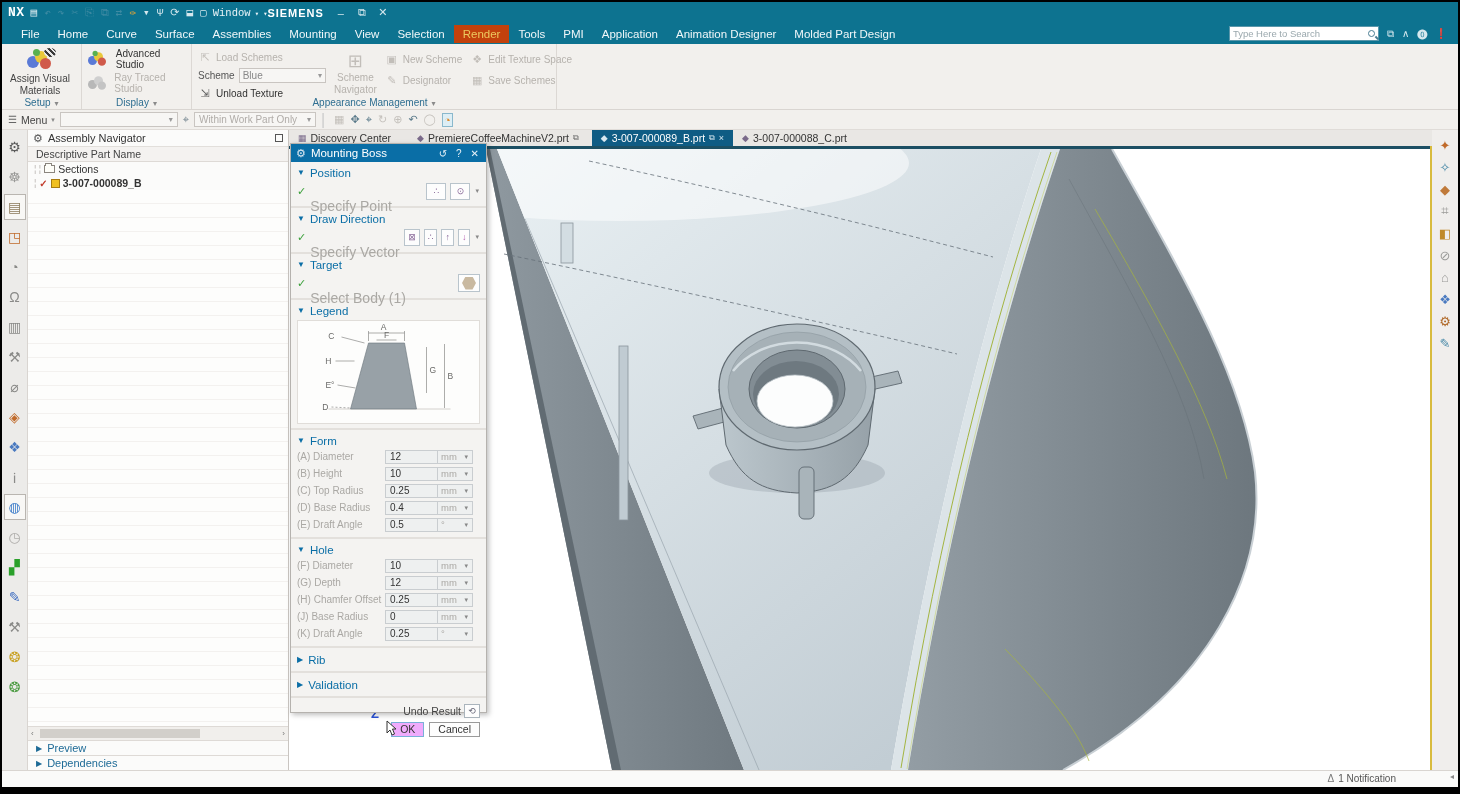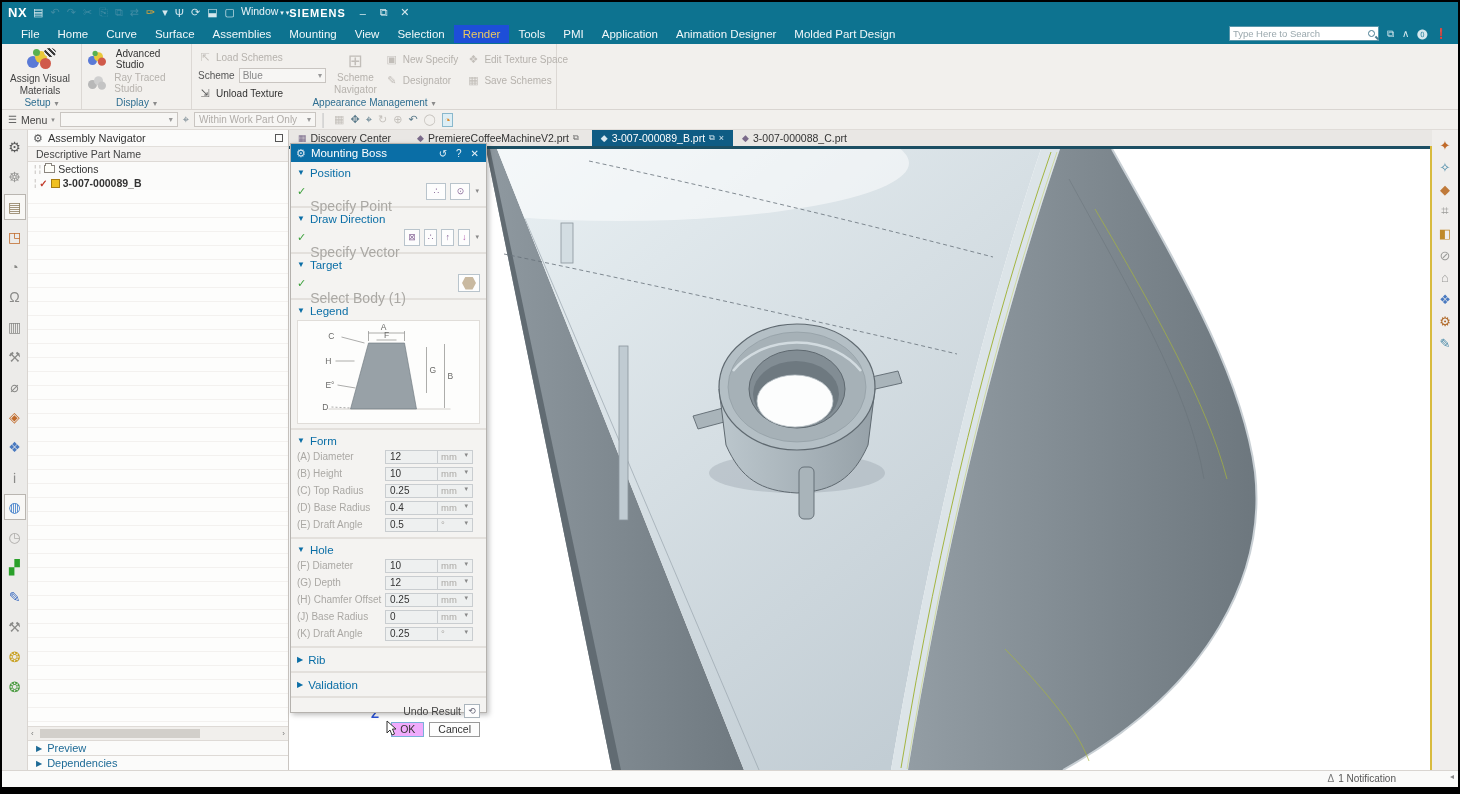--- a/index.html
+++ b/index.html
@@ -4,37 +4,37 @@
 <style>
   * { margin:0; padding:0; box-sizing:border-box; }
   html,body { width:1460px; height:794px; overflow:hidden;
     font-family:"Liberation Sans", sans-serif; background:#000; }
   .abs { position:absolute; }
   #frame { position:absolute; inset:0; background:#000; }
 
   
   .titlebar { left:2px; top:2px; right:2px; height:21px; background:#0d7390;
     display:flex; align-items:center; color:#eef6f8; font-size:11px; }
-  .tb-left { display:flex; gap:6px; padding-left:6px; flex:0 0 auto; }
+  .tb-left { display:flex; align-items:center; gap:6px; padding-left:6px; flex:0 0 auto;font-family:Liberation Mono, monospace; }
   .nx-logo { font-weight:bold; font-size:13px; color:#fff; letter-spacing:.5px; }
   .qat { display:flex; align-items:center; gap:7px; }
   .qat span { font-size:11px; color:#d6e8ee; }
   .qat span.muted { color:#3f8ba3; }
   .qat span.accent { color:#f0a830; }
   .tb-center { flex:1; text-align:center; font-size:11px; color:#eaf4f8; }
   .tb-right { display:flex; align-items:center; gap:10px; padding-right:8px; }
   .brand { font-weight:bold; font-size:11px; letter-spacing:1px; color:#fff; }
   .winbtn { font-size:11px; color:#dfeef3; width:14px; text-align:center; }
 
   
   .menubar { left:2px; top:23px; right:2px; height:21px; background:#0d7390;
     display:flex; align-items:center; }
   .menu-items { display:flex; align-items:center; padding-left:10px; gap:0; flex:1; }
   .menu-item { color:#f0f7f9; font-size:11.5px; padding:3px 9px; white-space:nowrap; }
-  .menu-item.gold { color:#ecc95f; background:#1d4ed8; }
+  .menu-item.gold { color:#ecc95f; background:#c2410c; }
   .menu-right { display:flex; align-items:center; gap:8px; padding-right:10px; }
   .searchbox { width:150px; height:15px; background:#fff; border:1px solid #5append;
     border:1px solid #5a97ab; display:flex; align-items:center; padding:0 3px; }
   .searchbox input { flex:1; border:none; outline:none; font-size:9.5px; color:#333;
     font-family:"Liberation Sans", sans-serif; background:transparent; }
   .searchbox input::placeholder { color:#9aa8ad; }
   .mag { width:7px; height:7px; border:1.5px solid #4a7d92; border-radius:50%; position:relative; }
   .mag::after { content:""; position:absolute; left:6px; top:6px; width:4px; height:1.5px;
     background:#4a7d92; transform:rotate(45deg); }
   .menu-right .mi { color:#d6e8ee; font-size:10px; }
@@ -177,21 +177,21 @@
   .hexbody { width:22px; height:18px; border:1px solid #b9c4cc; background:#fdfdfd;
     display:flex; align-items:center; justify-content:center; }
   .hex { width:14px; height:13px; background:#c9b9a0;
     clip-path:polygon(25% 0,75% 0,100% 50%,75% 100%,25% 100%,0 50%); }
   .legendbox { background:#fdfdfc; border:1px solid #e0ddd9; margin-top:2px; }
   .prow { display:flex; align-items:center; height:17px; }
   .prow .lab { width:88px; font-size:10px; color:#aaa8a4; }
   .prow .val { width:52px; height:14px; background:#eef0f0; border:1px solid #c9cdd0;
     border-right:none; font-size:10px; color:#333; padding:0 4px; display:flex; align-items:center; }
   .prow .unit { width:36px; height:14px; background:#eef0f0; border:1px solid #c9cdd0;
-    font-size:9.5px; color:#aaa8a4; display:flex; padding:0 3px; gap:2px; }
+    font-size:9.5px; color:#aaa8a4; display:flex; align-items:center; padding:0 3px; gap:2px; }
   .prow .unit .dd { margin-left:auto; }
   .collapsed { padding:4px 6px; border-bottom:2px solid #e3e0dc; }
   .dlg-foot { padding:4px 6px; position:relative; }
   .undo-row { display:flex; align-items:center; justify-content:flex-end; gap:3px; height:18px; }
   .undo-row .ut { font-size:10.5px; color:#444; }
   .undo-row .ub { width:16px; height:14px; border:1px solid #aab4bc; background:#fdfdfd;
     font-size:9px; color:#667; display:flex; align-items:center; justify-content:center; }
   .okrow { display:flex; align-items:center; justify-content:flex-end; gap:5px; height:18px; }
   .btn { height:15px; font-size:10.5px; display:flex; align-items:center; justify-content:center;
     border:1px solid #9a9a9a; background:#fdfdfd; color:#333; padding:0 8px; }
@@ -332,21 +332,21 @@
             <span class="tx">Unload Texture</span>
           </div>
         </div>
         <div class="navbig">
           <span class="ic">⊞</span>
           <span class="lbl">Scheme Navigator</span>
         </div>
         <div class="amcol2">
           <div class="smallrow dis">
             <span class="ic">▣</span>
-            <span class="tx">New Specify</span>
+            <span class="tx">New Scheme</span>
           </div>
           <div class="smallrow dis">
             <span class="ic">✎</span>
             <span class="tx">Designator</span>
           </div>
         </div>
         <div class="amcol2">
           <div class="smallrow dis">
             <span class="ic">❖</span>
             <span class="tx">Edit Texture Space</span>

